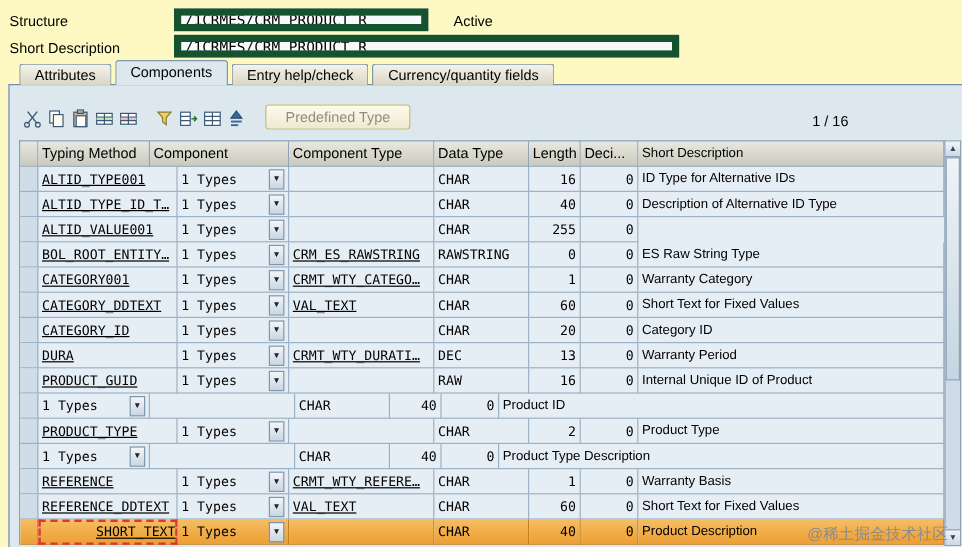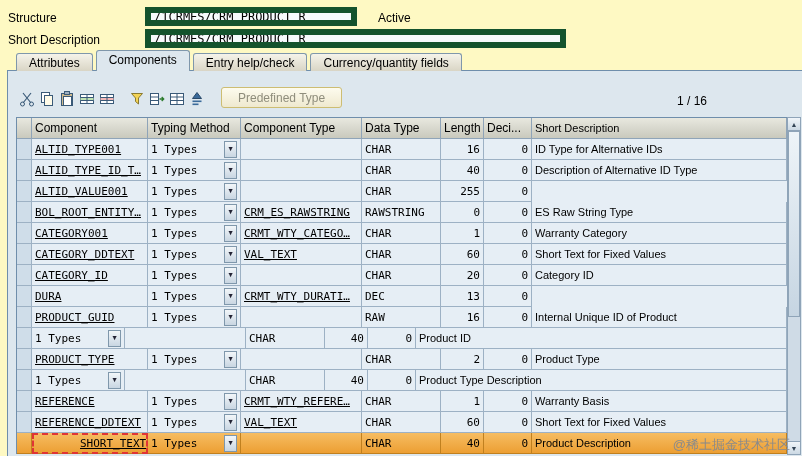--- a/index.html
+++ b/index.html
@@ -146,22 +146,22 @@
             </svg>
           </div>
         </div>
       <div class="btn-predef">Predefined Type</div>
       <div class="counter">1 / 16</div>
     </div>
 
     <div class="grid">
       <div class="thead">
           <div class="th w-sel"></div>
+          <div class="th w1">Typing Method</div>
           <div class="th w0">Component</div>
-          <div class="th w1">Typing Method</div>
           <div class="th w2">Component Type</div>
           <div class="th w3">Data Type</div>
           <div class="th w4">Length</div>
           <div class="th w5">Deci...</div>
           <div class="th w6">Short Description</div>
         </div>
       <div class="tbody">
           <div class="tr">
             <div class="td w-sel selc"></div>
             <div class="td w0 cell-comp">
@@ -280,20 +280,21 @@
             <div class="td w1">
               <span class="tval">1 Types</span>
               <span class="ddbtn">▼</span>
             </div>
             <div class="td w2">
               <span class="lnk">CRMT_WTY_DURATI…</span>
             </div>
             <div class="td w3">DEC</div>
             <div class="td w4 num">13</div>
             <div class="td w5 num">0</div>
+            <div class="td w6">Warranty Period</div>
           </div>
           <div class="tr">
             <div class="td w-sel selc"></div>
             <div class="td w0 cell-comp">
               <span class="lnk">PRODUCT_GUID</span>
             </div>
             <div class="td w1">
               <span class="tval">1 Types</span>
               <span class="ddbtn">▼</span>
             </div>

